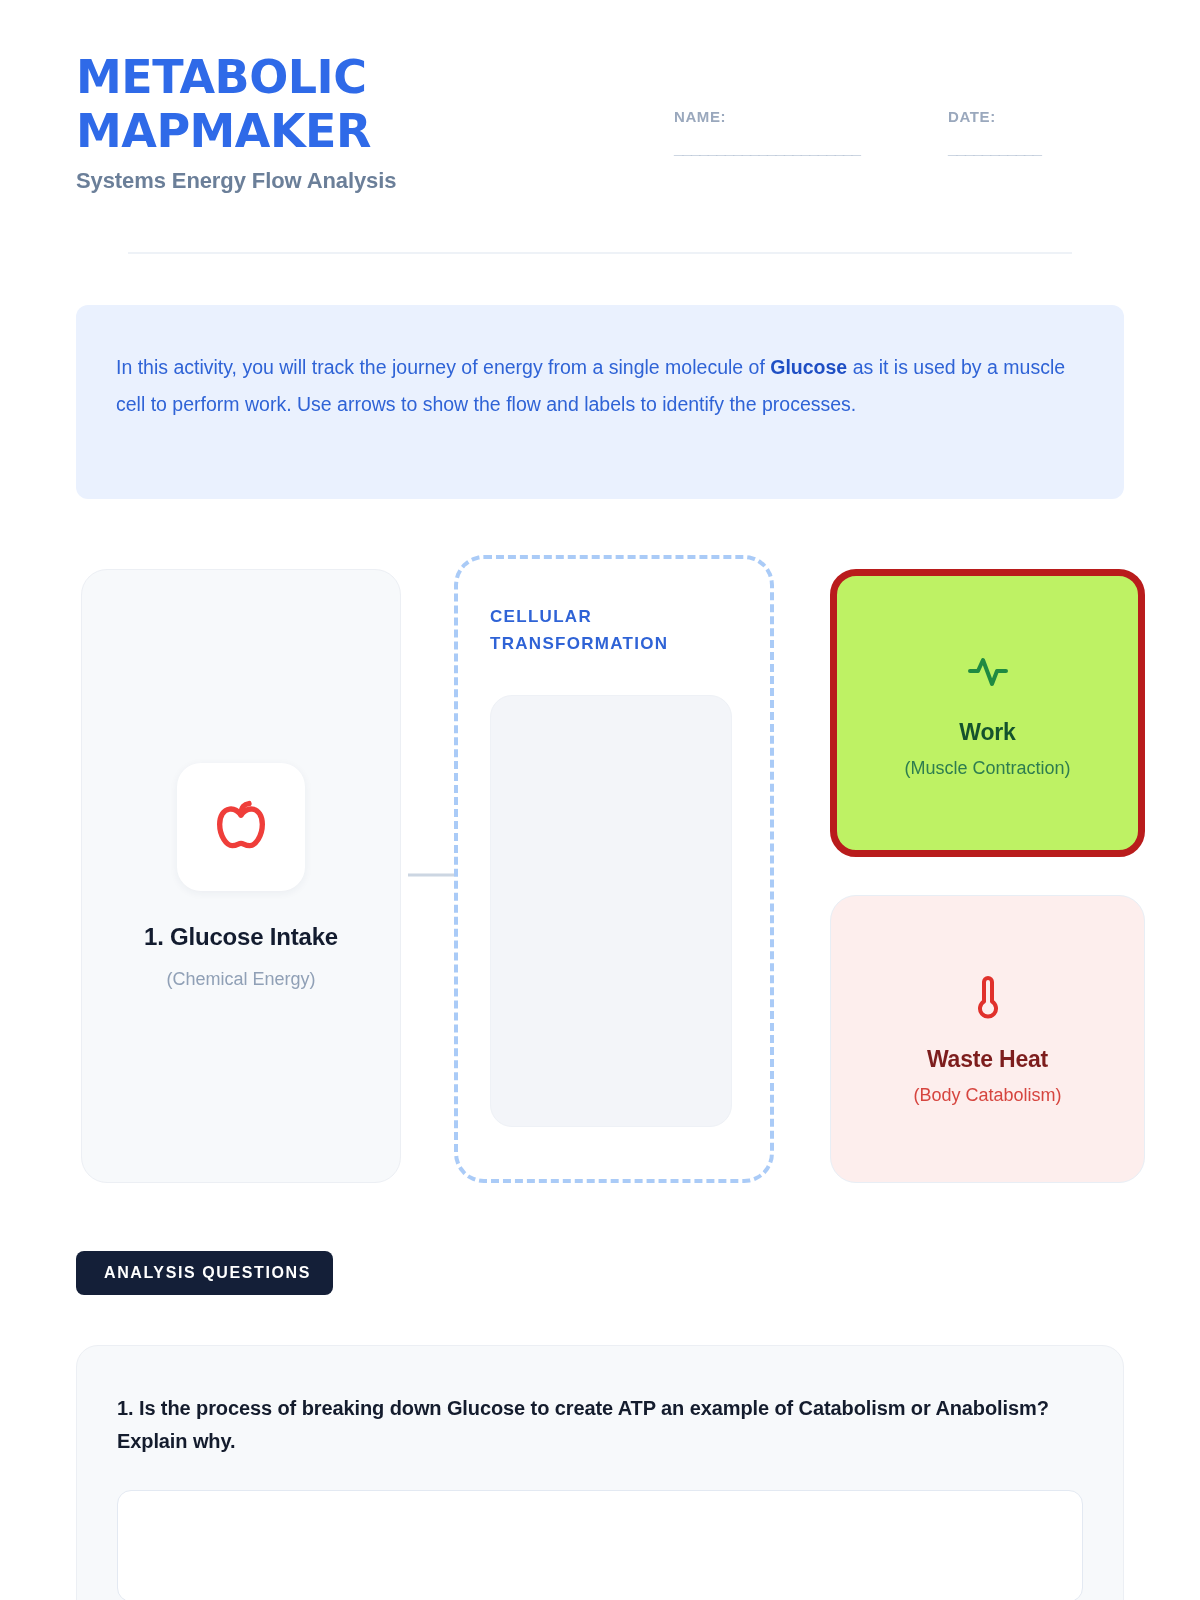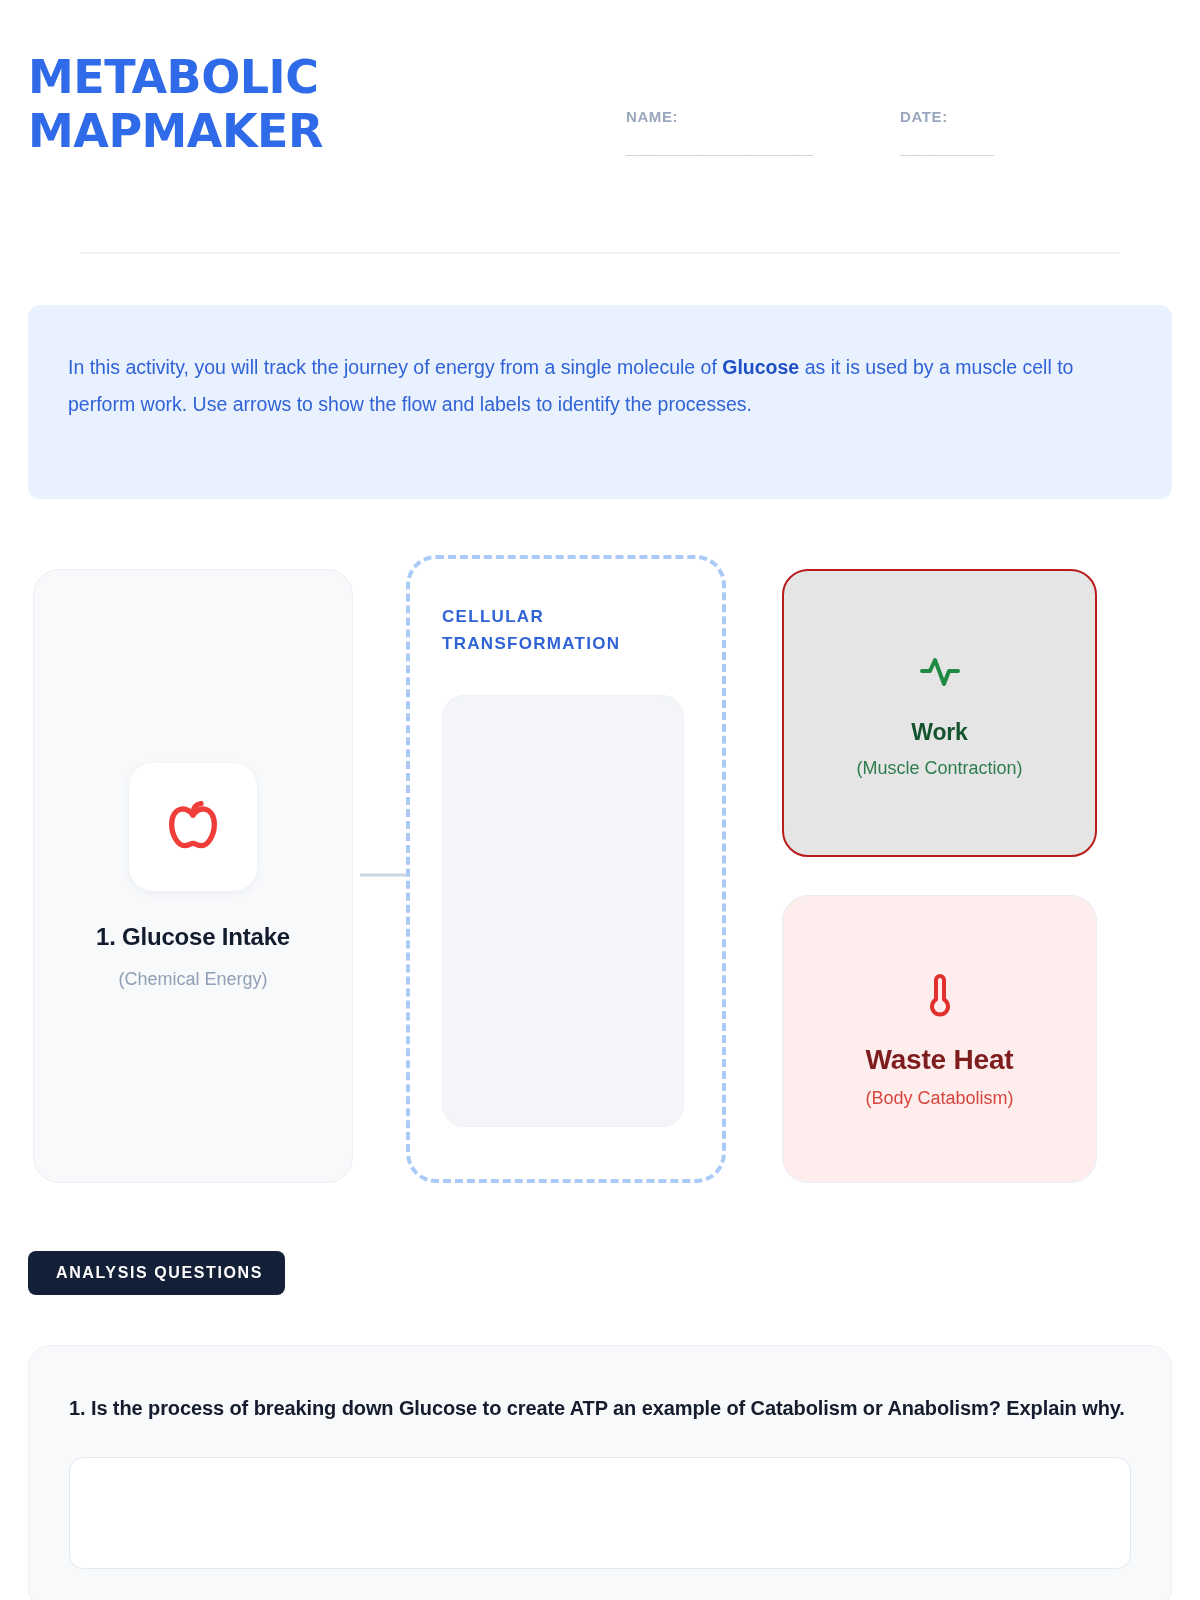--- a/index.html
+++ b/index.html
@@ -13,21 +13,21 @@
     overflow: hidden;
     font-family: "Liberation Sans", sans-serif;
     -webkit-font-smoothing: antialiased;
   }
 
   .page {
     position: relative;
     width: 1200px;
     height: 1600px;
     box-sizing: border-box;
-    padding: 0 28px;
+    padding: 0 76px;
   }
 
   
   .header {
     position: relative;
     height: 253px;
   }
   .brand {
     position: absolute;
     left: 0;
@@ -191,22 +191,22 @@
     background: #f3f5f9;
     border: 1px solid #eef1f6;
     border-radius: 22px;
   }
 
   .card-work {
     left: 754px;
     top: 14px;
     width: 315px;
     height: 288px;
-    background: #e5e5e5;
-    border: 2px solid #b91c1c;
+    background: #bef264;
+    border: 7px solid #b91c1c;
     display: flex;
     flex-direction: column;
     align-items: center;
     justify-content: center;
   }
   .card-work .card-title {
     margin-top: 24px;
     font-size: 23px;
     font-weight: 800;
     color: #14532d;
@@ -227,21 +227,21 @@
     height: 288px;
     background: #fdeeed;
     border: 1px solid #e8eef5;
     display: flex;
     flex-direction: column;
     align-items: center;
     justify-content: center;
   }
   .card-heat .card-title {
     margin-top: 26px;
-    font-size: 28px;
+    font-size: 23px;
     font-weight: 800;
     color: #7d1d1d;
     letter-spacing: -0.2px;
   }
   .card-heat .card-sub {
     margin-top: 12px;
     font-size: 18px;
     font-weight: 500;
     color: #d6453f;
   }
@@ -285,20 +285,21 @@
   }
 </style>
 </head>
 <body>
 
 <div class="page">
 
   <div class="header">
     <div class="brand">
       <h1 class="brand-title">METABOLIC MAPMAKER</h1>
+      <div class="brand-sub">Systems Energy Flow Analysis</div>
     </div>
 
     <div class="meta">
       <div class="meta-field">
         <span class="meta-label">NAME:</span>
         <span class="meta-rule">______________________</span>
       </div>
       <div class="meta-field">
         <span class="meta-label">DATE:</span>
         <span class="meta-rule">___________</span>

